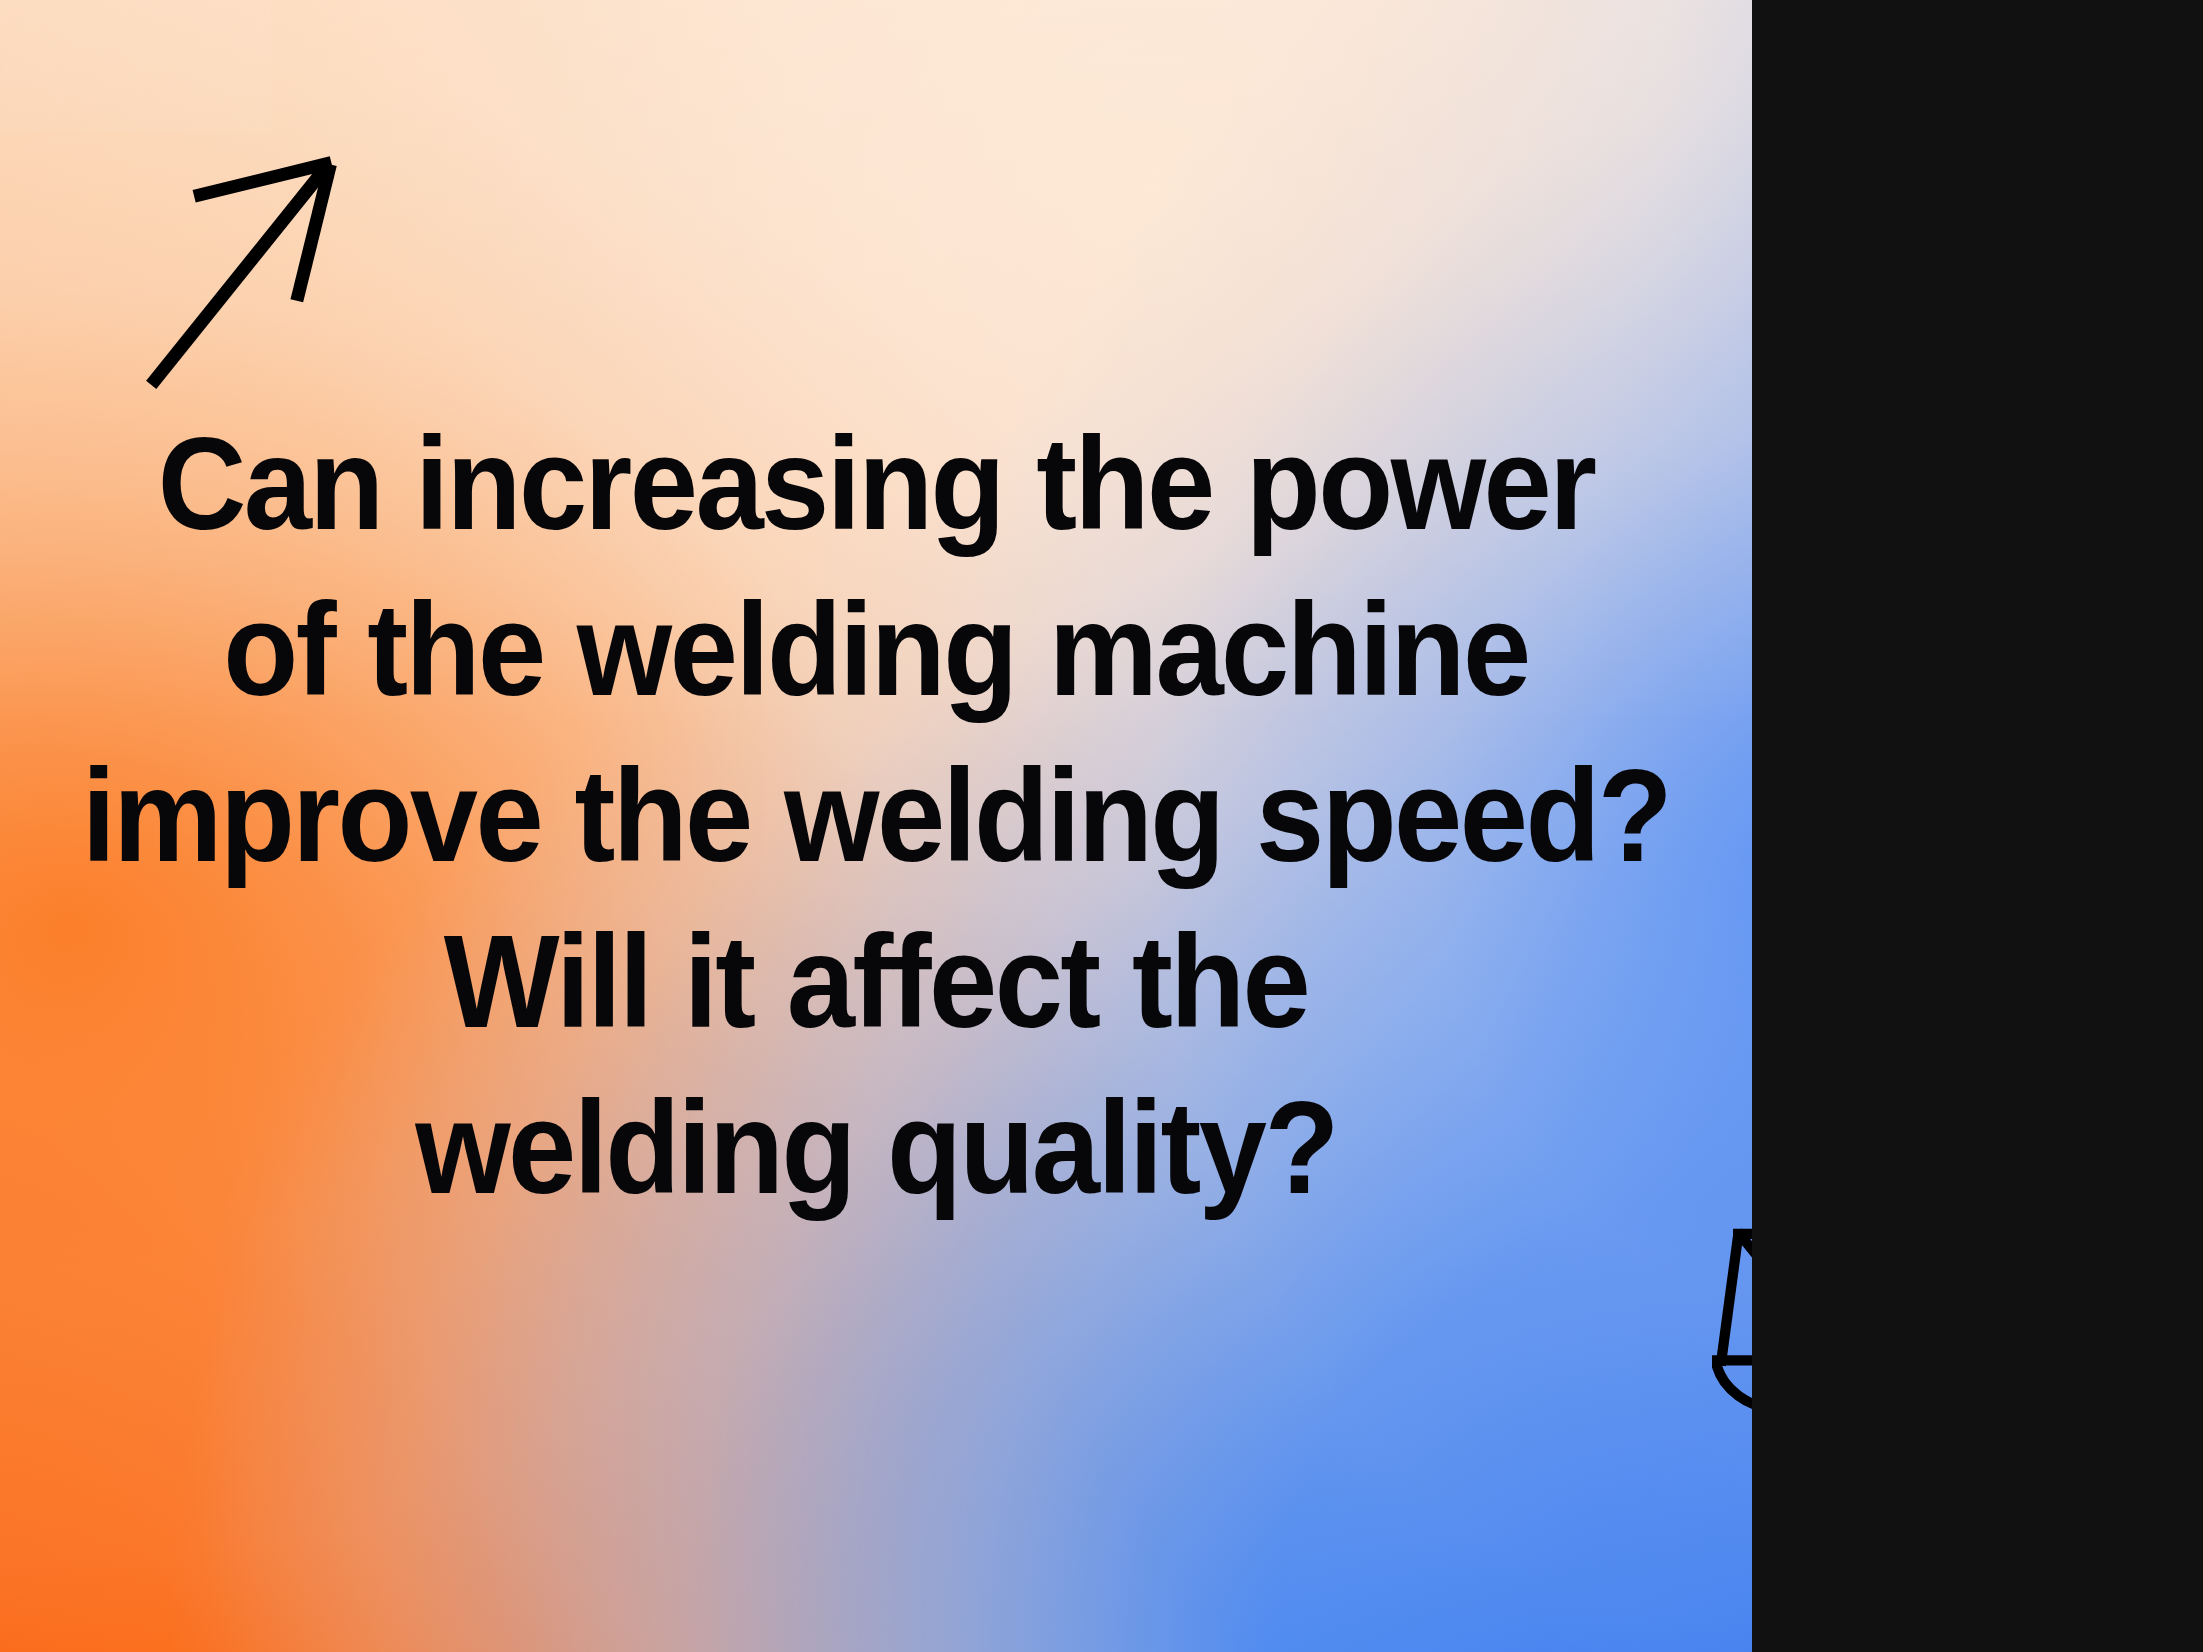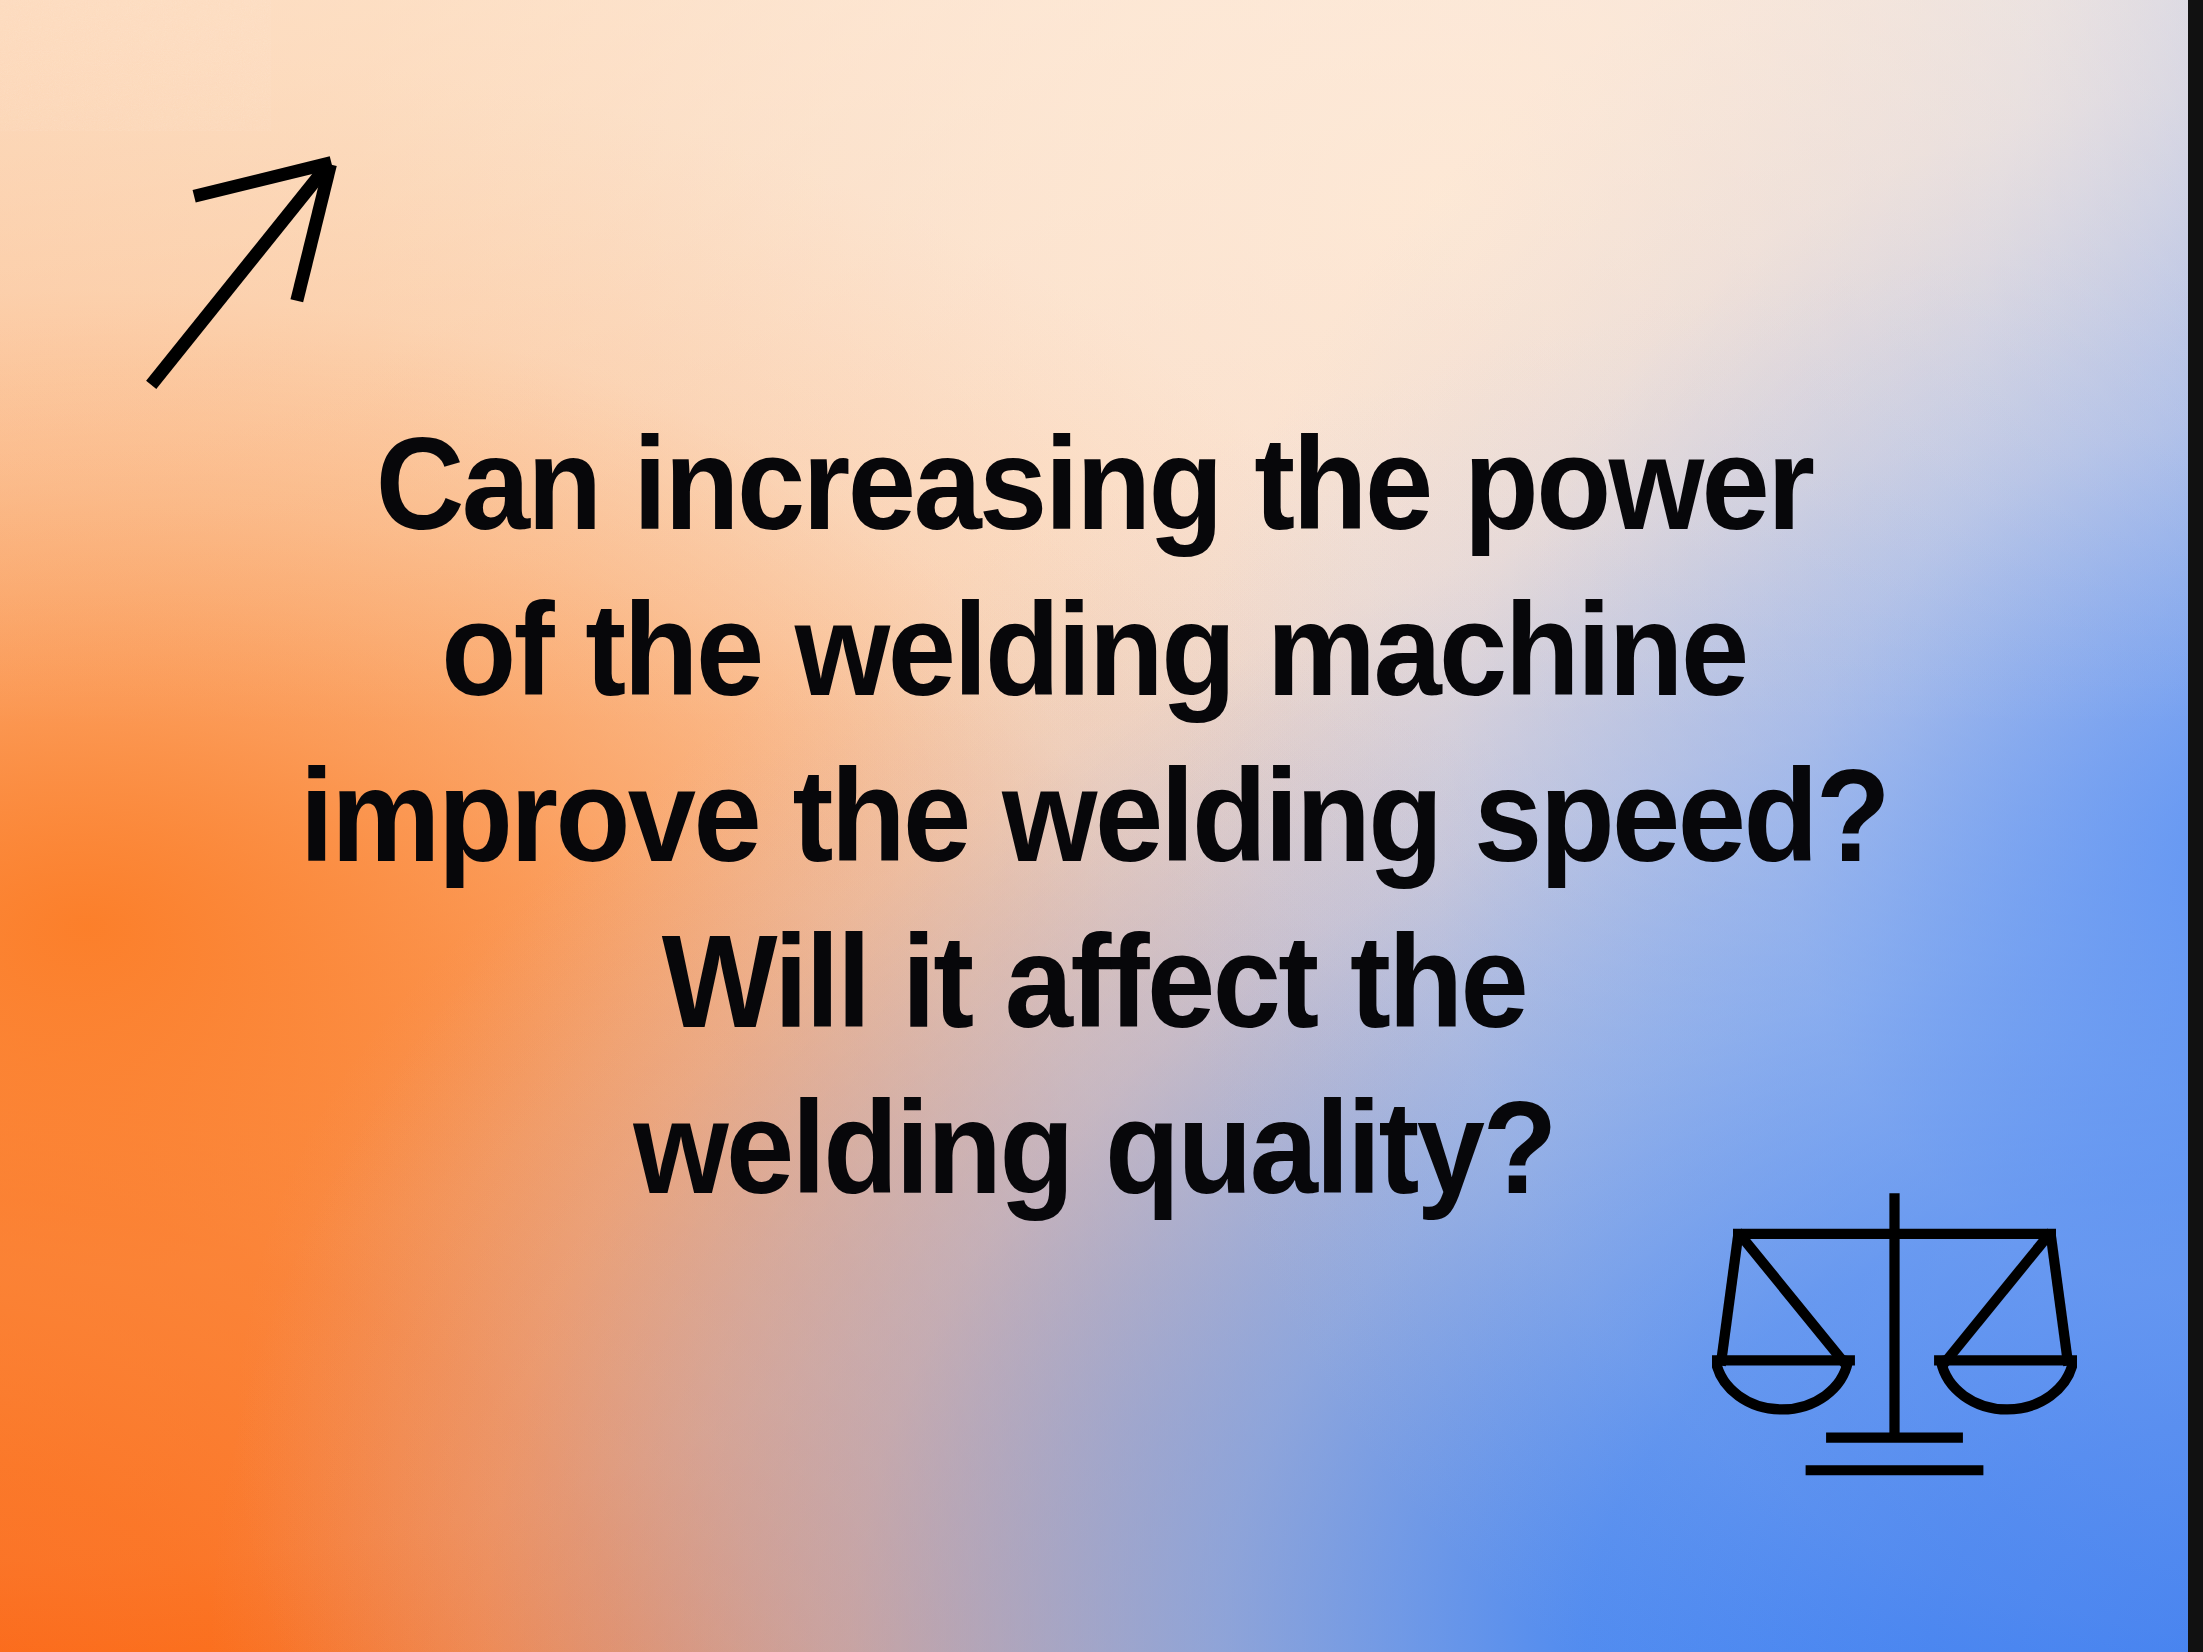--- a/index.html
+++ b/index.html
@@ -3,21 +3,21 @@
 <meta charset="utf-8">
 <title>Welding Question Card</title>
 <style>
   html, body {
     margin: 0;
     padding: 0;
     background: #111;
   }
   #stage {
     position: relative;
-    width: 2188px;
+    width: 1752px;
     height: 1653px;
     overflow: hidden;
     background: #f7c8a4;
     font-family: "Liberation Sans", "DejaVu Sans", sans-serif;
   }
 
   
   .bg-layer {
     position: absolute;
     inset: 0;

